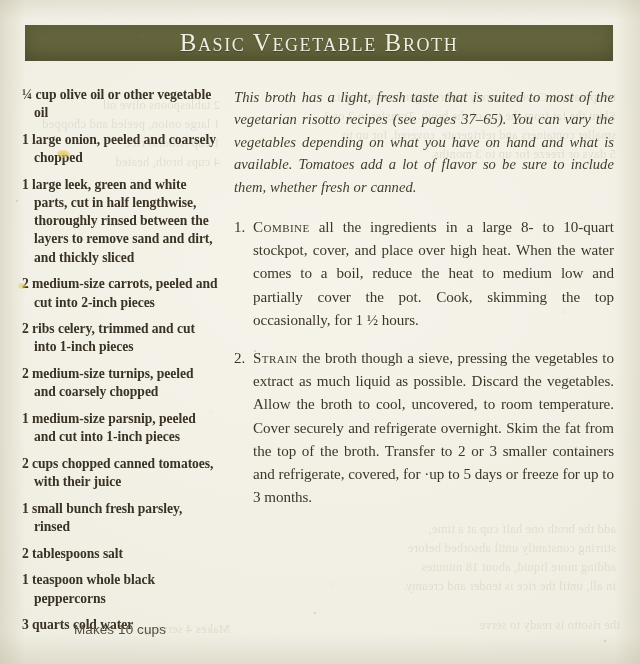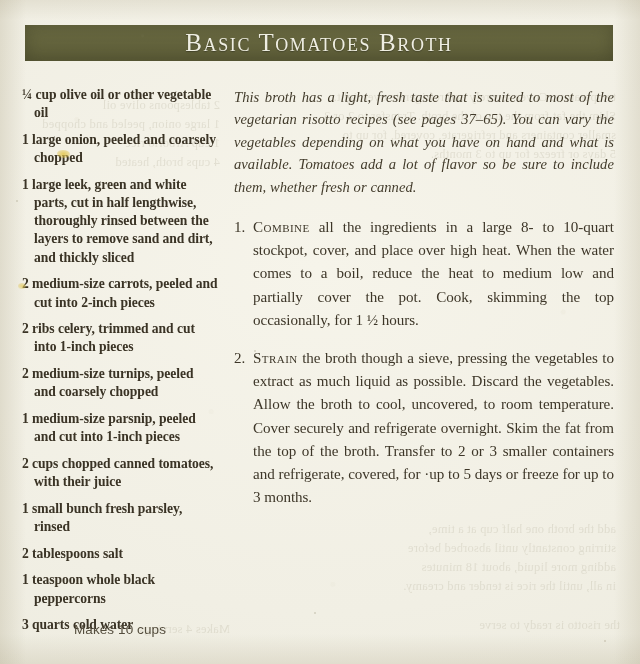--- a/index.html
+++ b/index.html
@@ -241,21 +241,21 @@
 1 cup Arborio rice
 4 cups broth, heated</div>
   <div class="showthrough st-lower">add the broth one half cup at a time,
 stirring constantly until absorbed before
 adding more liquid, about 18 minutes
 in all, until the rice is tender and creamy.</div>
   <div class="showthrough st-bottom">Makes 4 servings</div>
   <div class="showthrough st-bot-r">the risotto is ready to serve</div>
 
   <div class="title-banner">
-    <span class="title-text">Basic Tomatoes Broth</span>
+    <span class="title-text">Basic Vegetable Broth</span>
   </div>
 
   <div class="col-ingredients">
     <div class="ingredient">¼ cup olive oil or other vegetable oil</div>
     <div class="ingredient">1 large onion, peeled and coarsely chopped</div>
     <div class="ingredient">1 large leek, green and white parts, cut in half lengthwise, thoroughly rinsed between the layers to remove sand and dirt, and thickly sliced</div>
     <div class="ingredient">2 medium-size carrots, peeled and cut into 2-inch pieces</div>
     <div class="ingredient">2 ribs celery, trimmed and cut into 1-inch pieces</div>
     <div class="ingredient">2 medium-size turnips, peeled and coarsely chopped</div>
     <div class="ingredient">1 medium-size parsnip, peeled and cut into 1-inch pieces</div>

